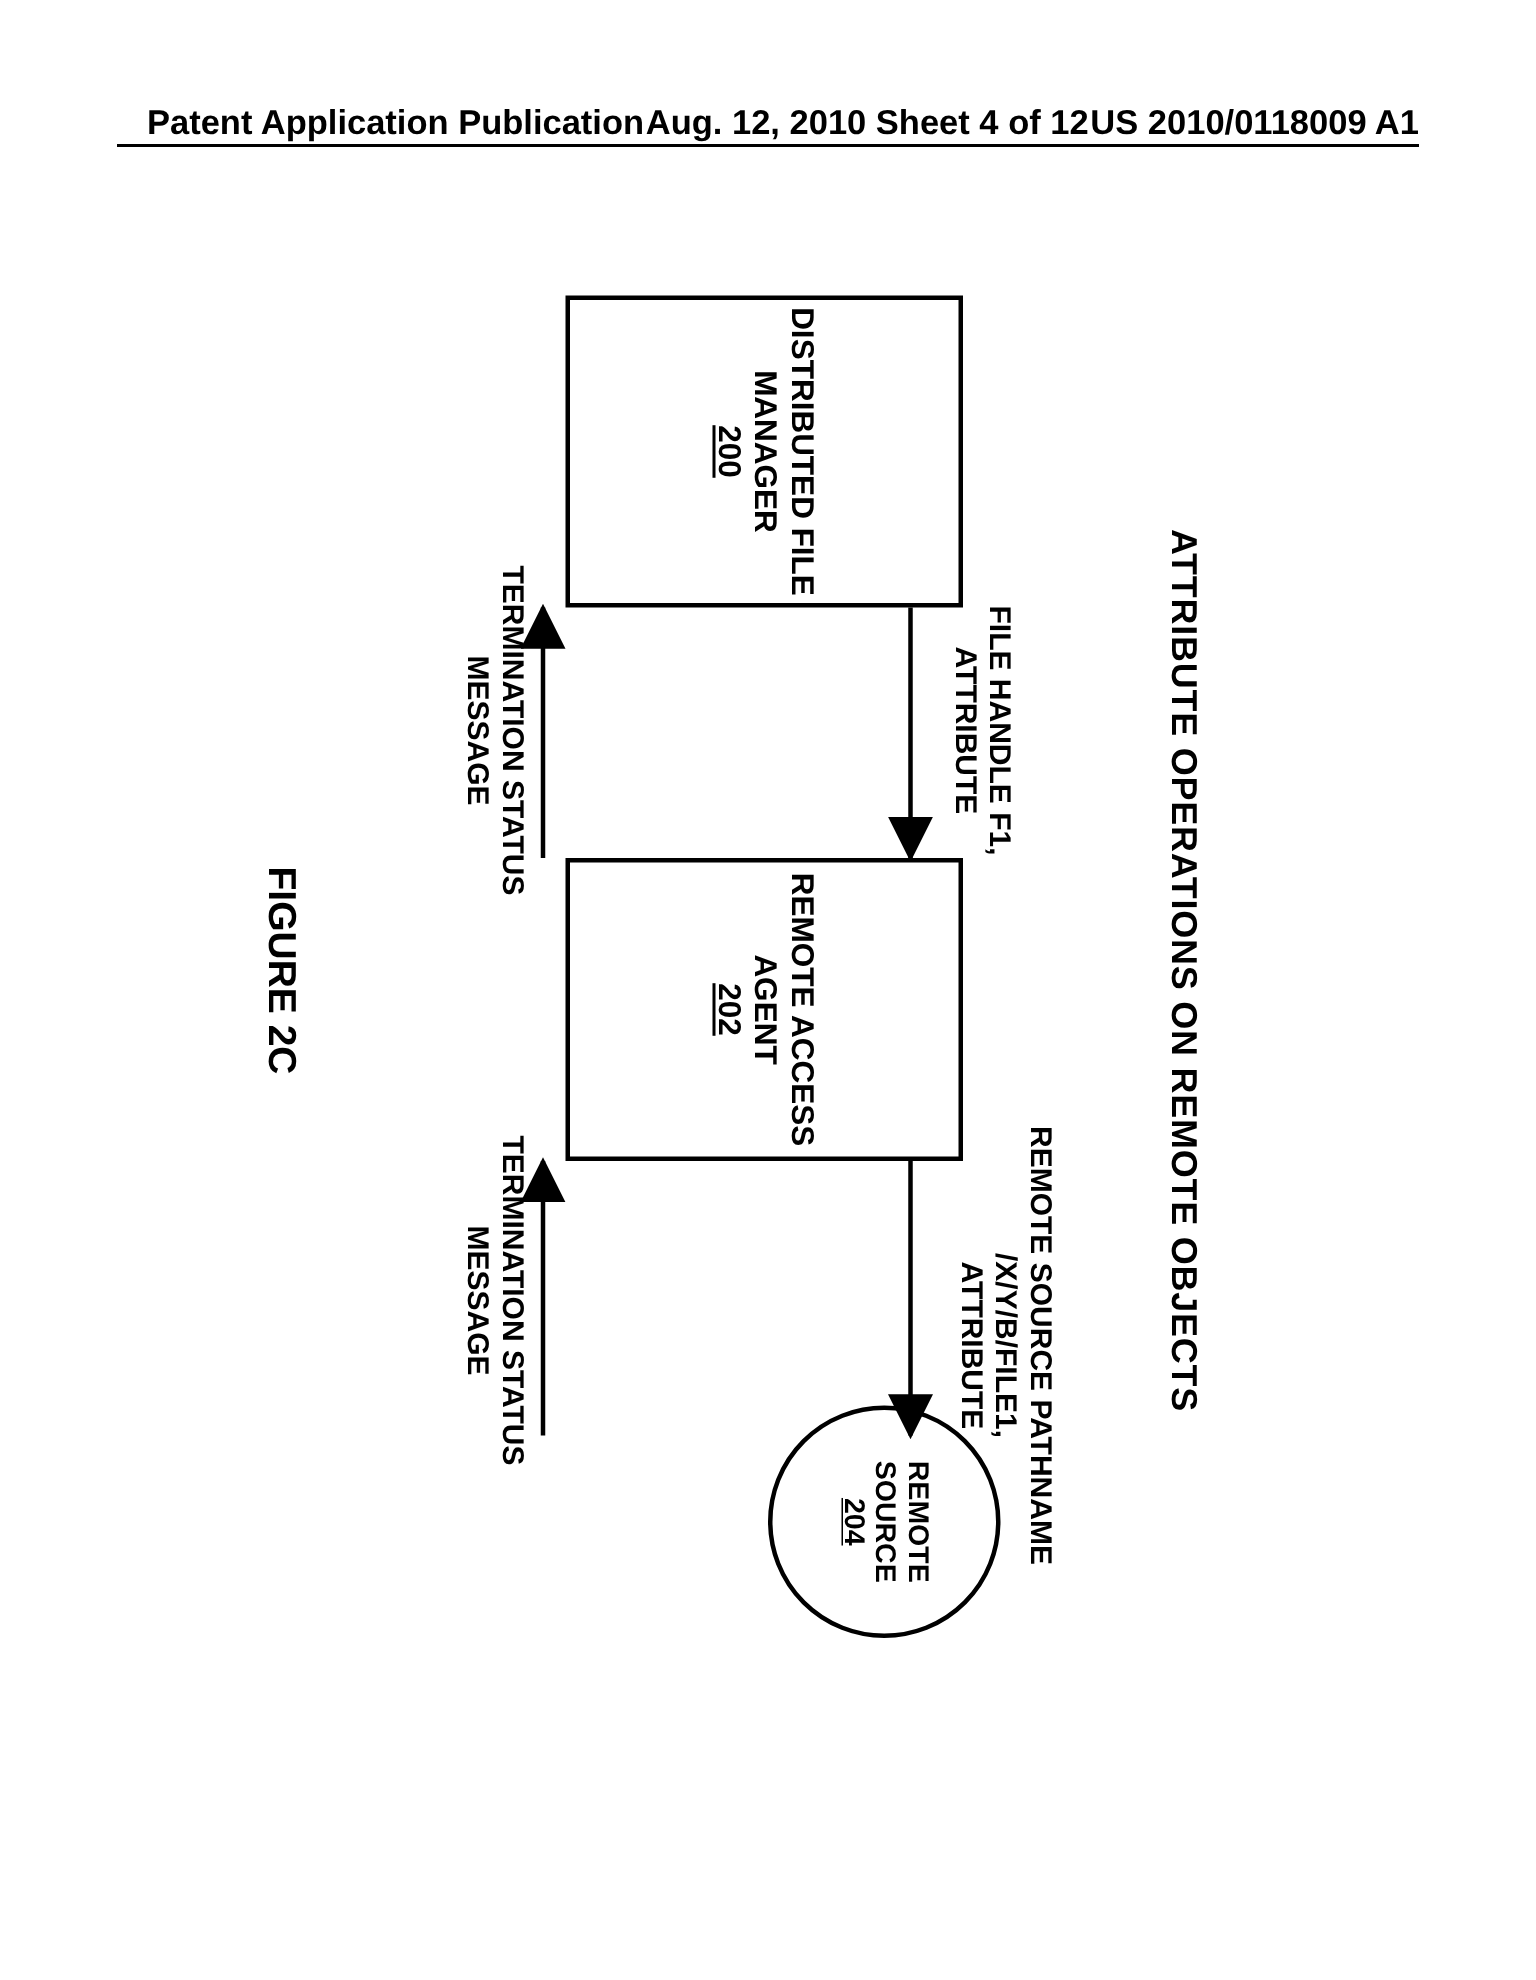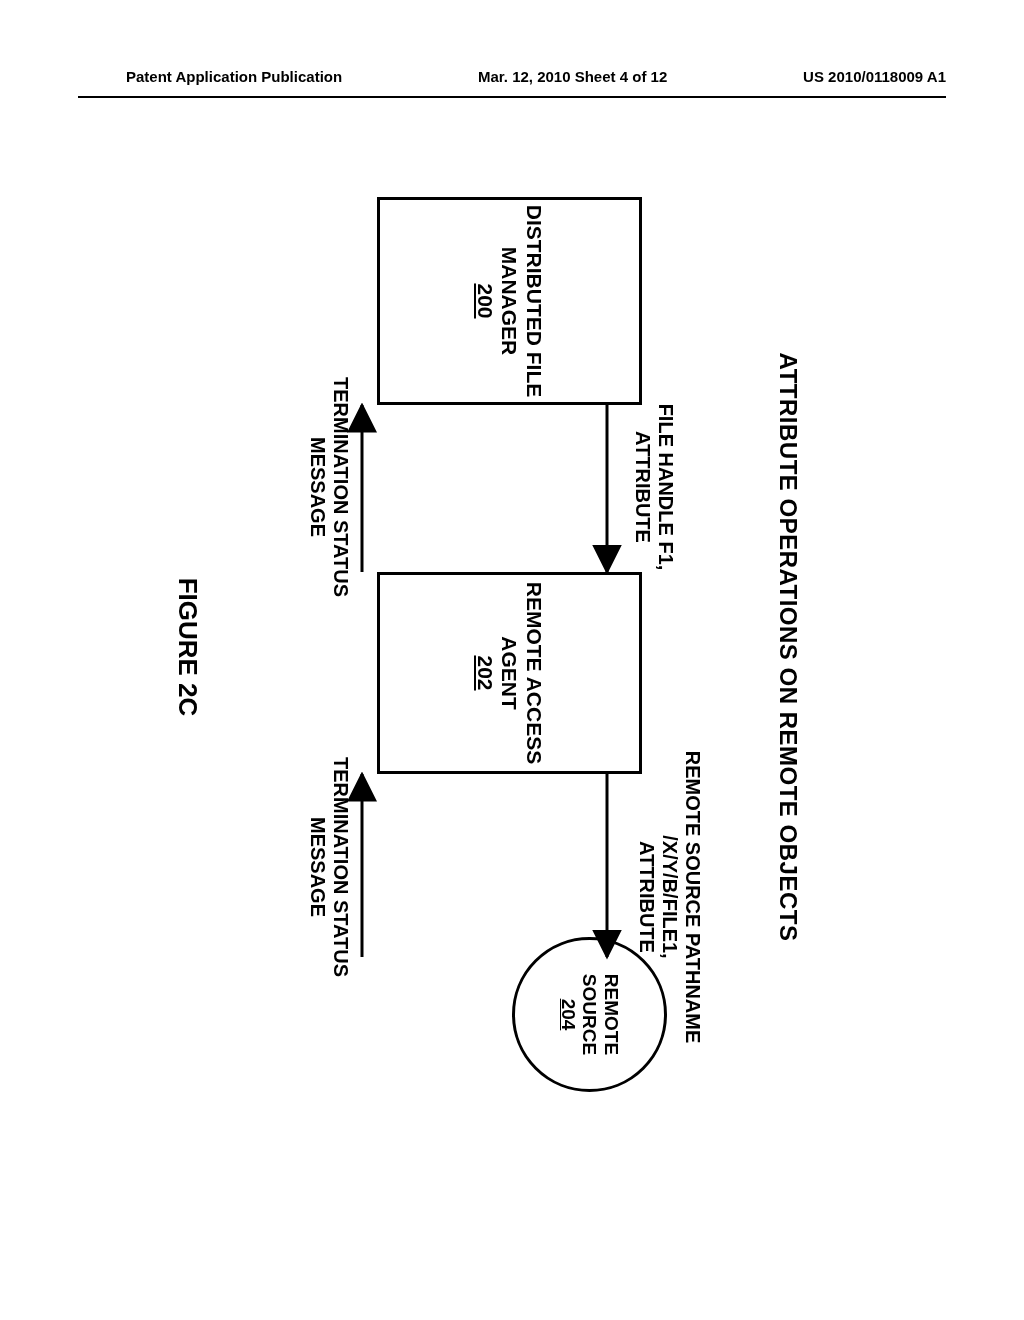--- a/index.html
+++ b/index.html
@@ -16,23 +16,22 @@
     background: #fff;
   }
   .header {
     position: absolute;
     top: 68px;
     left: 0;
     right: 0;
     display: flex;
     justify-content: space-between;
     padding: 0 78px 0 98px;
-    font-size: 15px;
+    font-size: 23px;
     font-weight: bold;
-    margin-left: 28px;
   }
   .header > div { white-space: nowrap; }
   .rule {
     position: absolute;
     top: 96px;
     left: 78px;
     right: 78px;
     border-top: 2px solid #000;
   }
 
@@ -107,21 +106,21 @@
     pointer-events: none;
   }
 </style>
 </head>
 <body>
 
 <div class="page">
 
   <div class="header">
     <div>Patent Application Publication</div>
-    <div>Mar. 12, 2010  Sheet 4 of 12</div>
+    <div>Aug. 12, 2010  Sheet 4 of 12</div>
     <div>US 2010/0118009 A1</div>
   </div>
   <div class="rule"></div>
 
   <div class="rotwrap">
     <div class="diagram">
 
       <div class="title">ATTRIBUTE OPERATIONS ON REMOTE OBJECTS</div>
 
       <svg class="arrows" viewBox="0 0 940 660">

